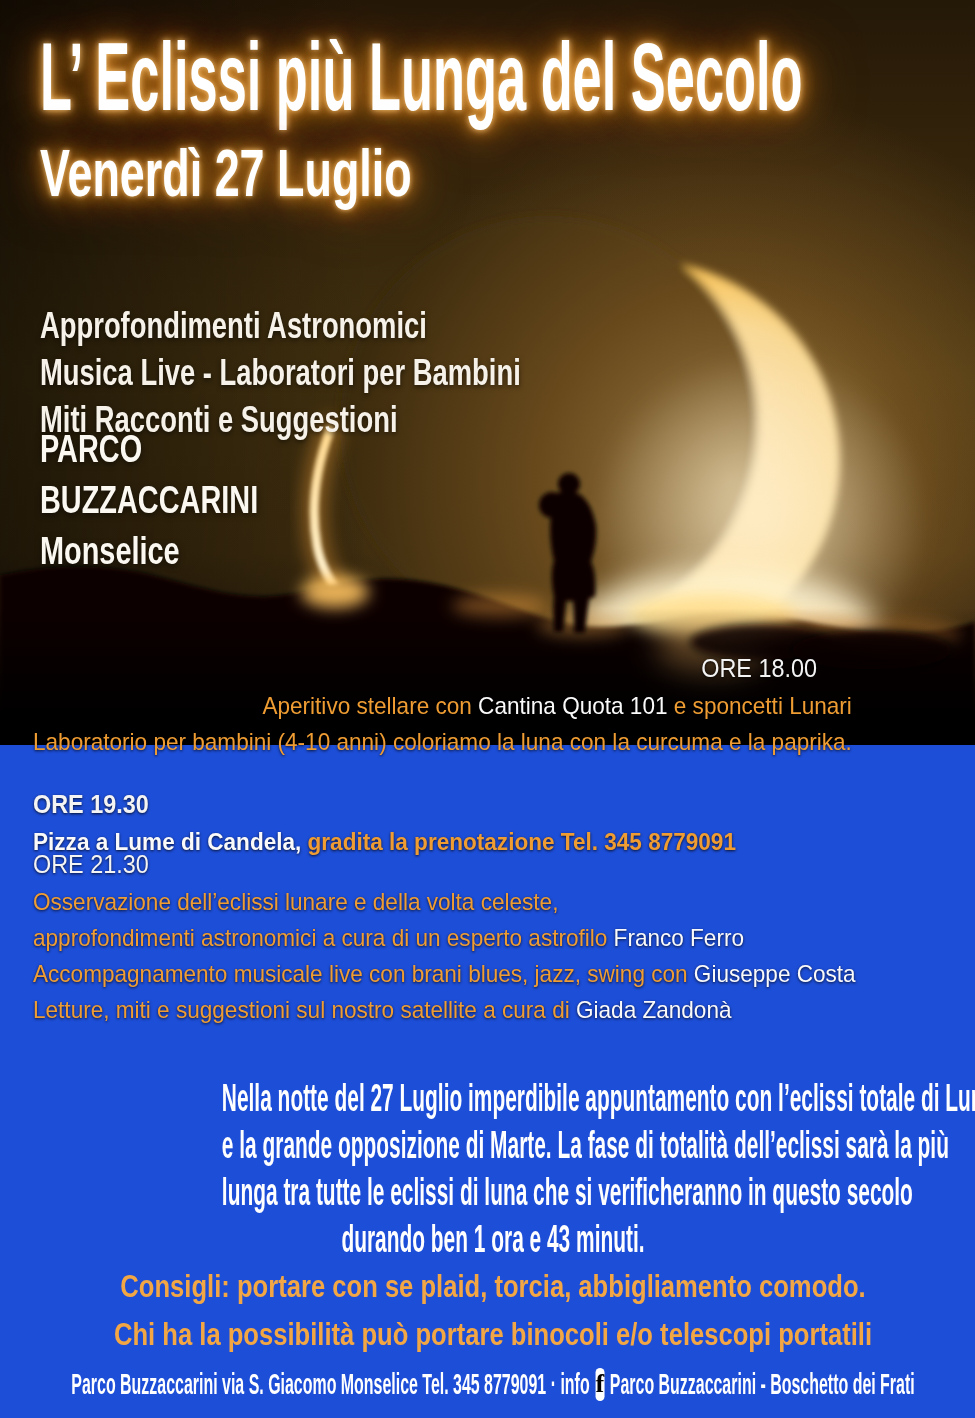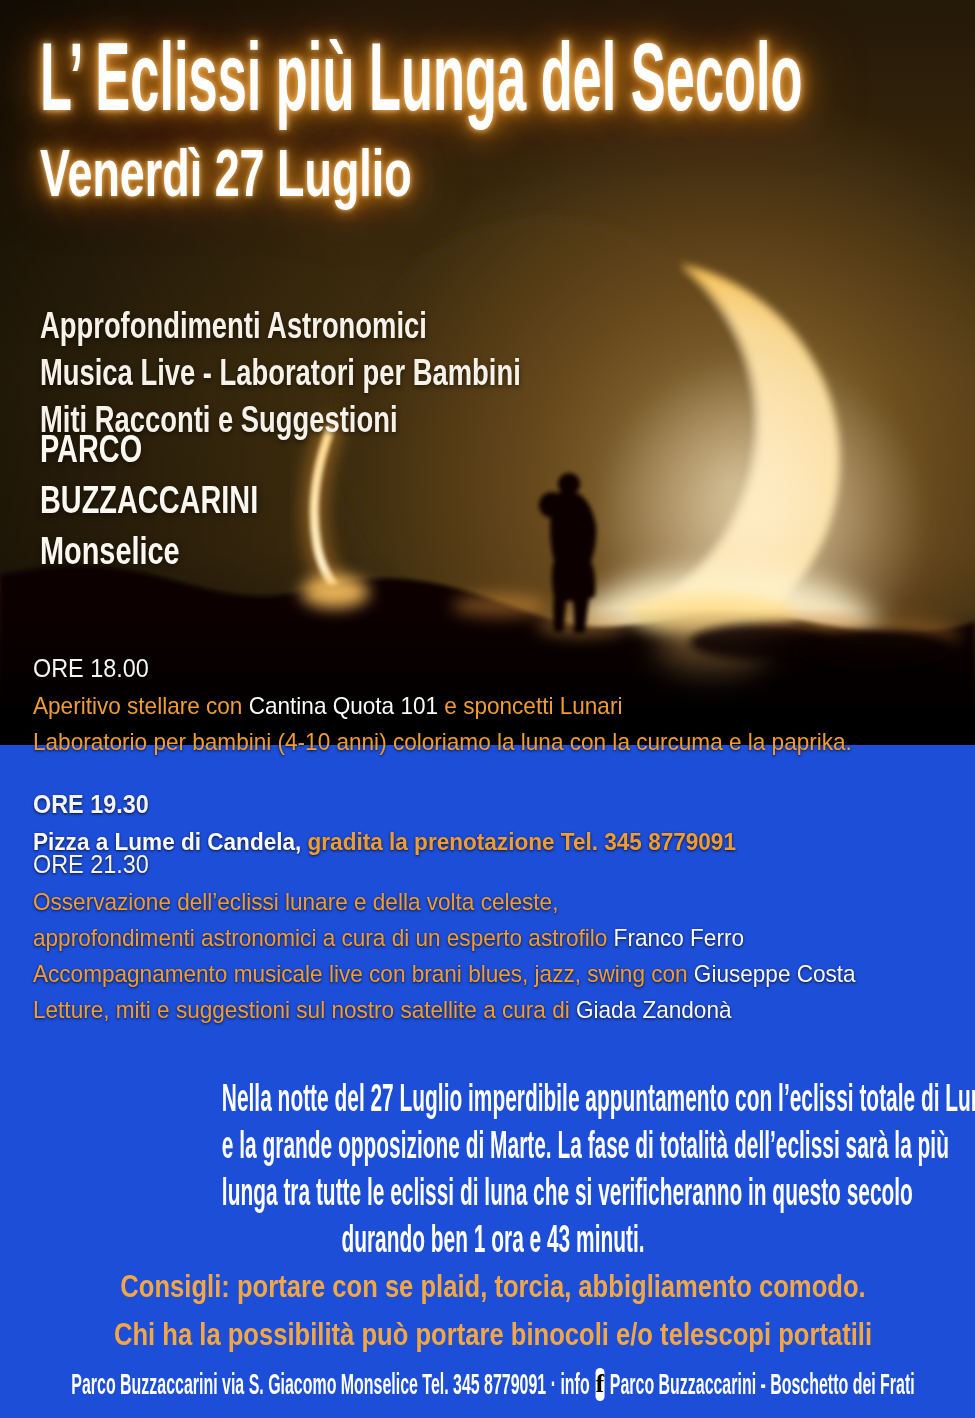--- a/index.html
+++ b/index.html
@@ -37,21 +37,21 @@
     text-shadow:0 2px 7px rgba(0,0,0,.55);}
   .t-venue .sx{transform:scaleX(.76);}
 
   .event{position:absolute;left:33px;white-space:nowrap;}
   .event .time{font-size:26px;color:#f4f4f4;line-height:40px;transform:scaleX(.9);transform-origin:0 50%;
     text-shadow:0 1px 3px rgba(0,0,0,.8);}
   .event .line{font-size:24px;line-height:36px;transform:scaleX(.94);transform-origin:0 50%;
     text-shadow:0 1px 3px rgba(0,0,0,.8);}
   .seg-orange{color:var(--orange);}
   .seg-white{color:#fafafa;}
-  #ev1800{top:648px;} #ev1930{top:784px;font-weight:bold;} #ev2130{top:844px;}
+  #ev1800{top:648px;text-align:right;} #ev1930{top:784px;font-weight:bold;} #ev2130{top:844px;}
 
   .t-para{top:1075px;font-size:38px;font-weight:bold;color:#fff;line-height:47px;}
   .t-para .sx{transform:scaleX(.55);}
   .t-advice{top:1262px;font-size:32px;color:var(--advice-orange);line-height:48px;}
   .t-advice .sx{transform:scaleX(.8);}
 
   .t-foot{top:1362px;font-size:29px;font-weight:bold;color:#fff;line-height:44px;}
   .t-foot .sx{transform:scaleX(.55);display:flex;align-items:center;justify-content:center;gap:14px;}
   .fb-ic{display:inline-flex;align-items:center;justify-content:center;
     width:33px;height:33px;background:#fff;border-radius:6px;color:#000;

